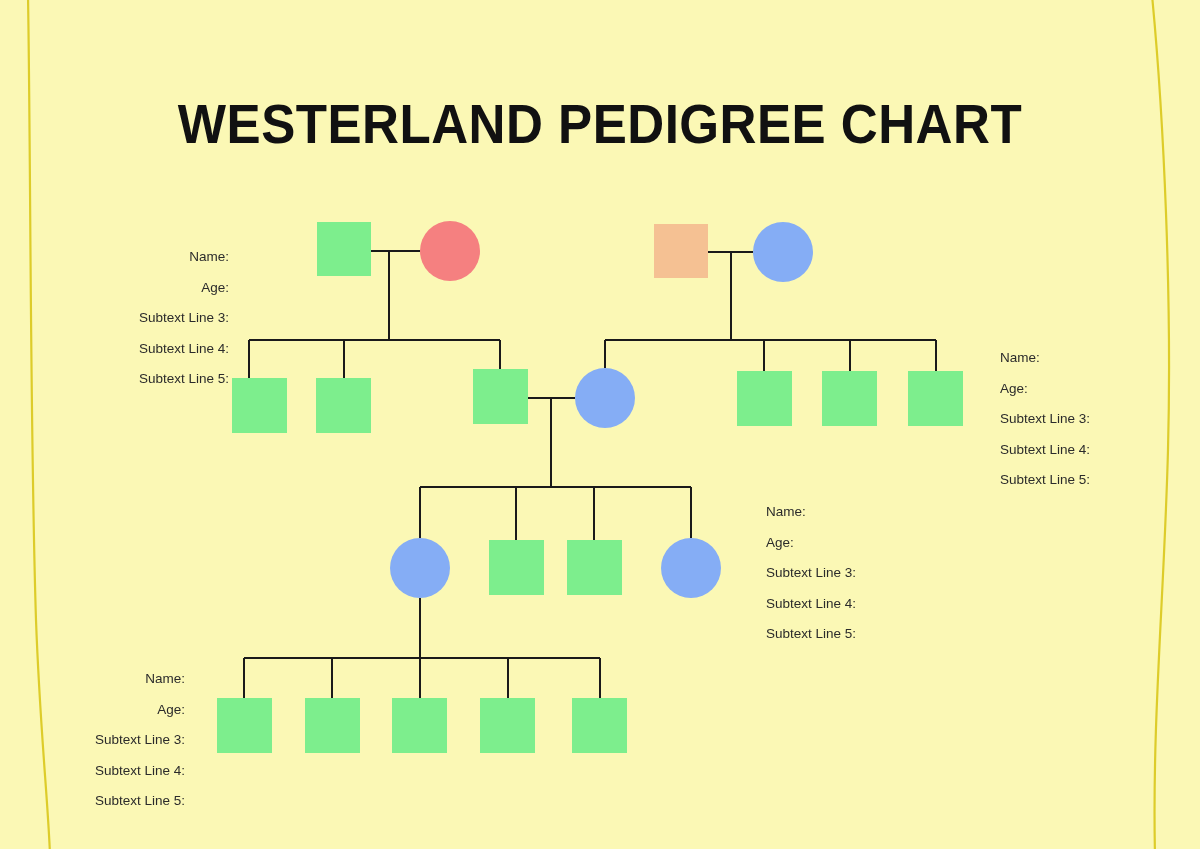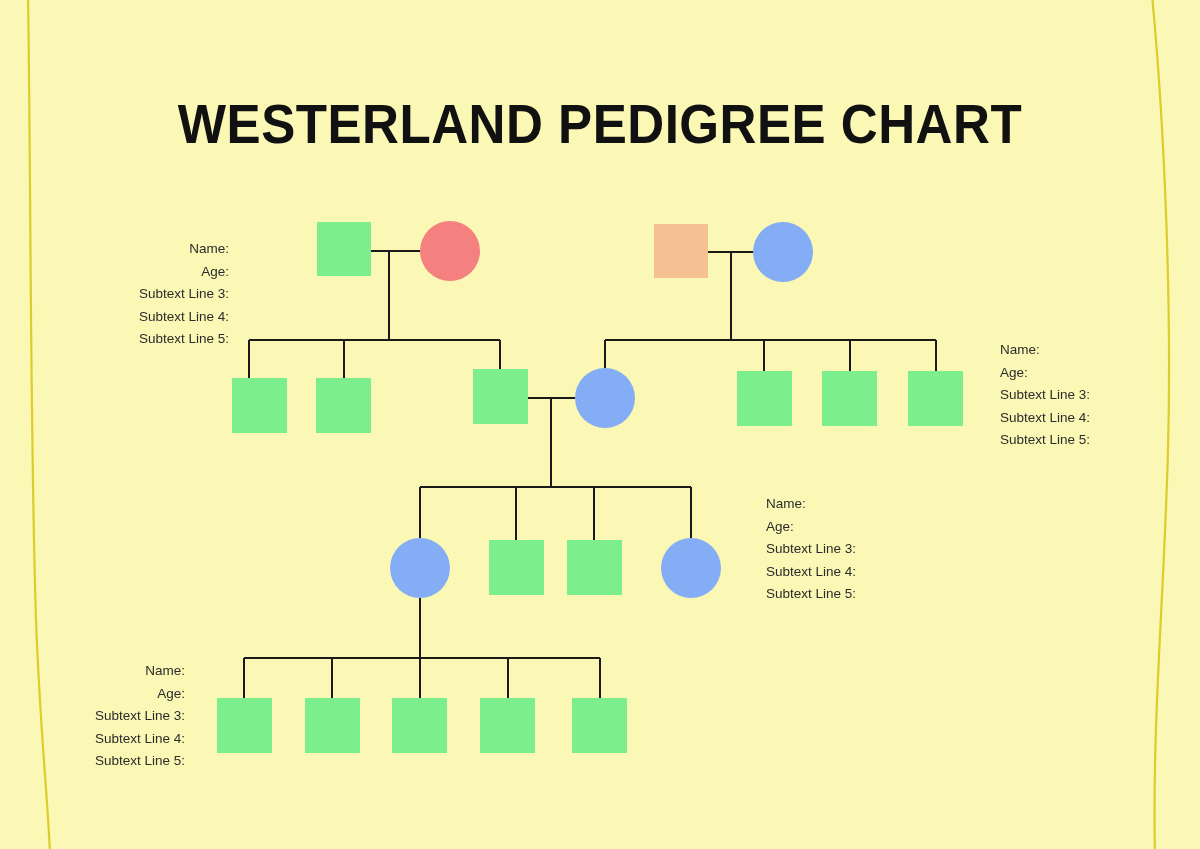--- a/index.html
+++ b/index.html
@@ -39,20 +39,21 @@
   .label-block {
     position: absolute;
     color: #2b2b2b;
     font-family: "Liberation Sans", sans-serif;
     font-size: 13.5px;
     line-height: 22.6px;
   }
   .label-block .lbl {
     display: block;
     white-space: nowrap;
+    margin-top: 8px;
   }
   .block-left-top {
     left: 0px;
     top: 238px;
     width: 229px;
     text-align: right;
   }
   .block-right-mid {
     left: 1000px;
     top: 339px;

